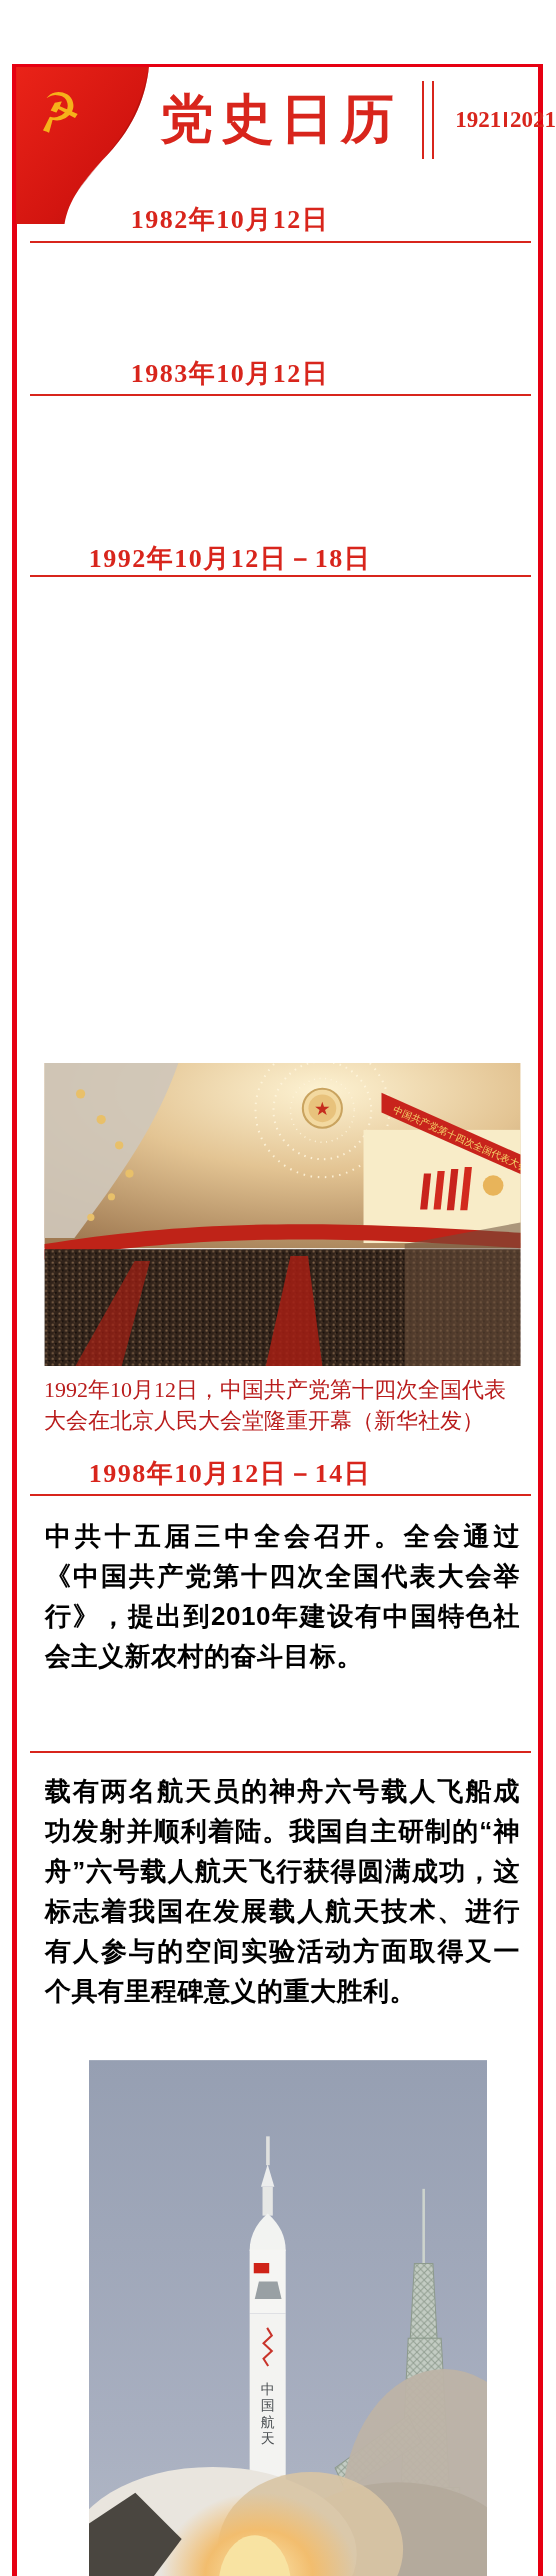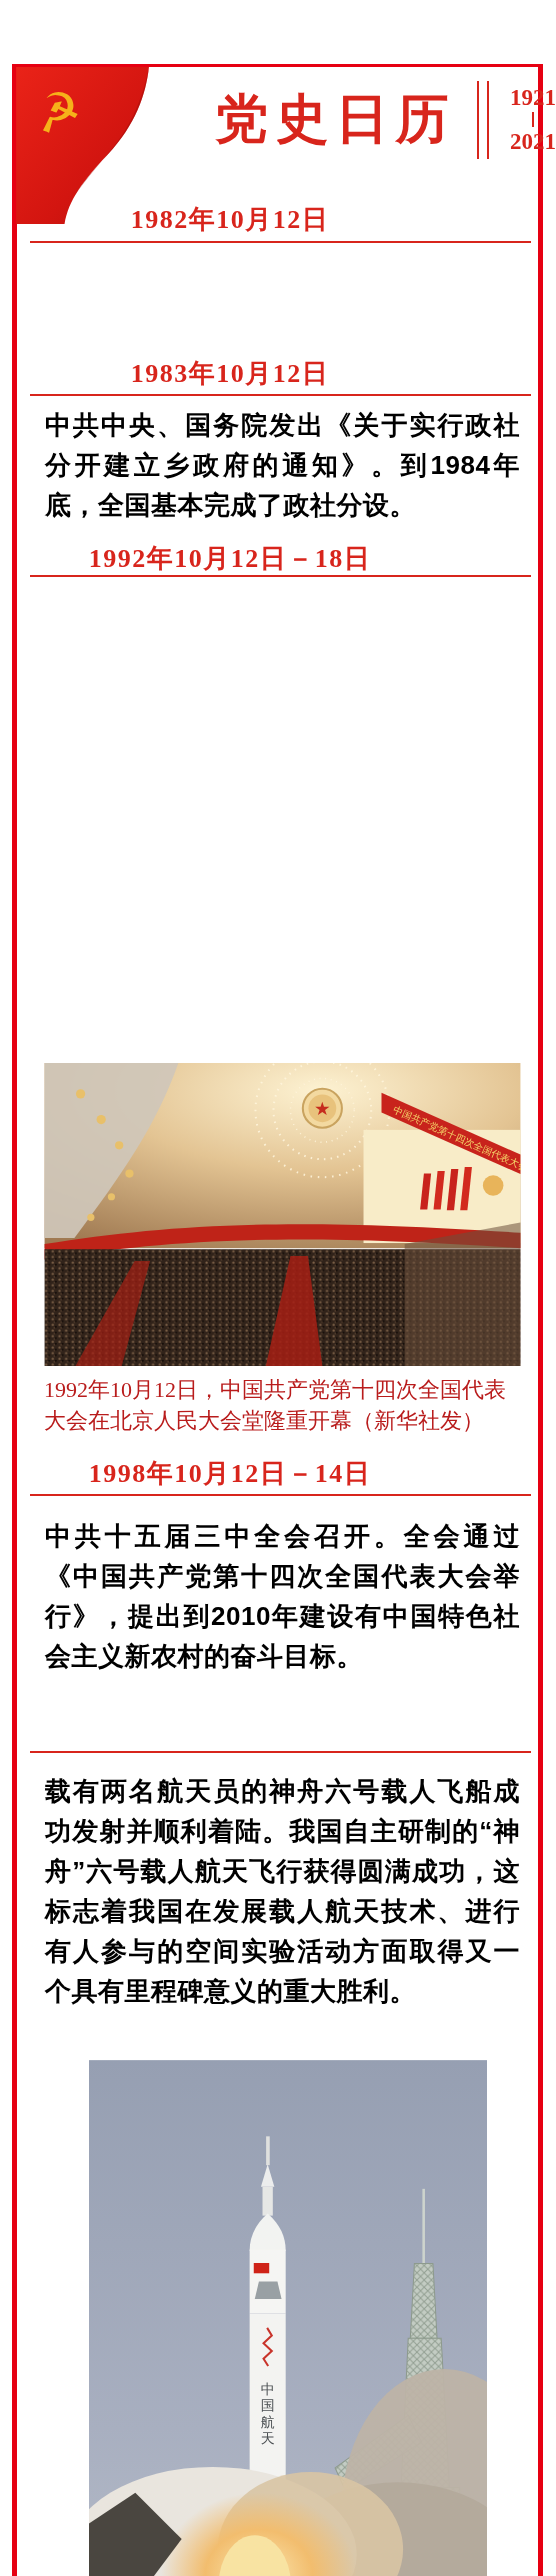--- a/index.html
+++ b/index.html
@@ -8,21 +8,21 @@
   
   .frame{position:absolute;left:12.4px;top:64px;width:521px;height:2725px;
          border-style:solid;border-color:#e60012;border-width:3.1px 5.2px 6.2px 5.2px;
          background:#fff;}
   
   .masthead{position:absolute;left:0;top:81px;width:556px;height:77px;
             display:flex;justify-content:flex-end;align-items:center;gap:21px;}
   .masthead h1{margin:0;font-family:"Liberation Serif",serif;font-weight:bold;
             font-size:53px;letter-spacing:7.2px;color:#d8251c;line-height:1;}
   .vrule{width:8.2px;height:78px;border-left:2.1px solid #d8251c;border-right:2.1px solid #d8251c;}
-  .years{display:flex;flex-direction:column;align-items:center;gap:3.1px;
+  .years{display:flex;flex-direction:row;align-items:center;gap:3.1px;
          font-family:"Liberation Serif",serif;font-weight:bold;font-size:23px;color:#d8251c;line-height:1;}
   .ybar{width:2.6px;height:15.5px;background:#d8251c;}
   .flag{position:absolute;left:15.5px;top:67px;}
   
   .date{position:absolute;left:0;width:460px;margin:0;text-align:center;
         font-family:"Liberation Serif",serif;font-weight:bold;font-size:26px;
         color:#d8251c;letter-spacing:1.5px;line-height:1;}
   .rule{position:absolute;left:30px;width:501px;height:1.5px;background:#d8251c;}
   .body-text{position:absolute;left:45px;width:475px;margin:0;
         font-size:26px;line-height:40px;letter-spacing:0.5px;color:#000;
@@ -60,21 +60,20 @@
       <span class="ybar"></span>
       <span>2021</span>
     </div>
   </div>
 
   <h2 class="date" style="top:207px">1982年10月12日</h2>
   <div class="rule" style="top:241px"></div>
 
   <h2 class="date" style="top:361px">1983年10月12日</h2>
   <div class="rule" style="top:394px"></div>
-  <p class="body-text" style="top:405px">中共中央、国务院发出《关于实行政社分开建立乡政府的通知》。到1984年底，全国基本完成了政社分设。</p>
 
   <h2 class="date" style="top:546px">1992年10月12日－18日</h2>
   <div class="rule" style="top:575px"></div>
 
   <svg class="photo" style="left:44px;top:1063px" width="477" height="303" viewBox="0 0 925 589">
     <defs>
       <radialGradient id="ceil" cx="0.58" cy="0.15" r="0.95">
         <stop offset="0" stop-color="#fdf2d2"></stop>
         <stop offset="0.45" stop-color="#e3c493"></stop>
         <stop offset="1" stop-color="#a07a52"></stop>

